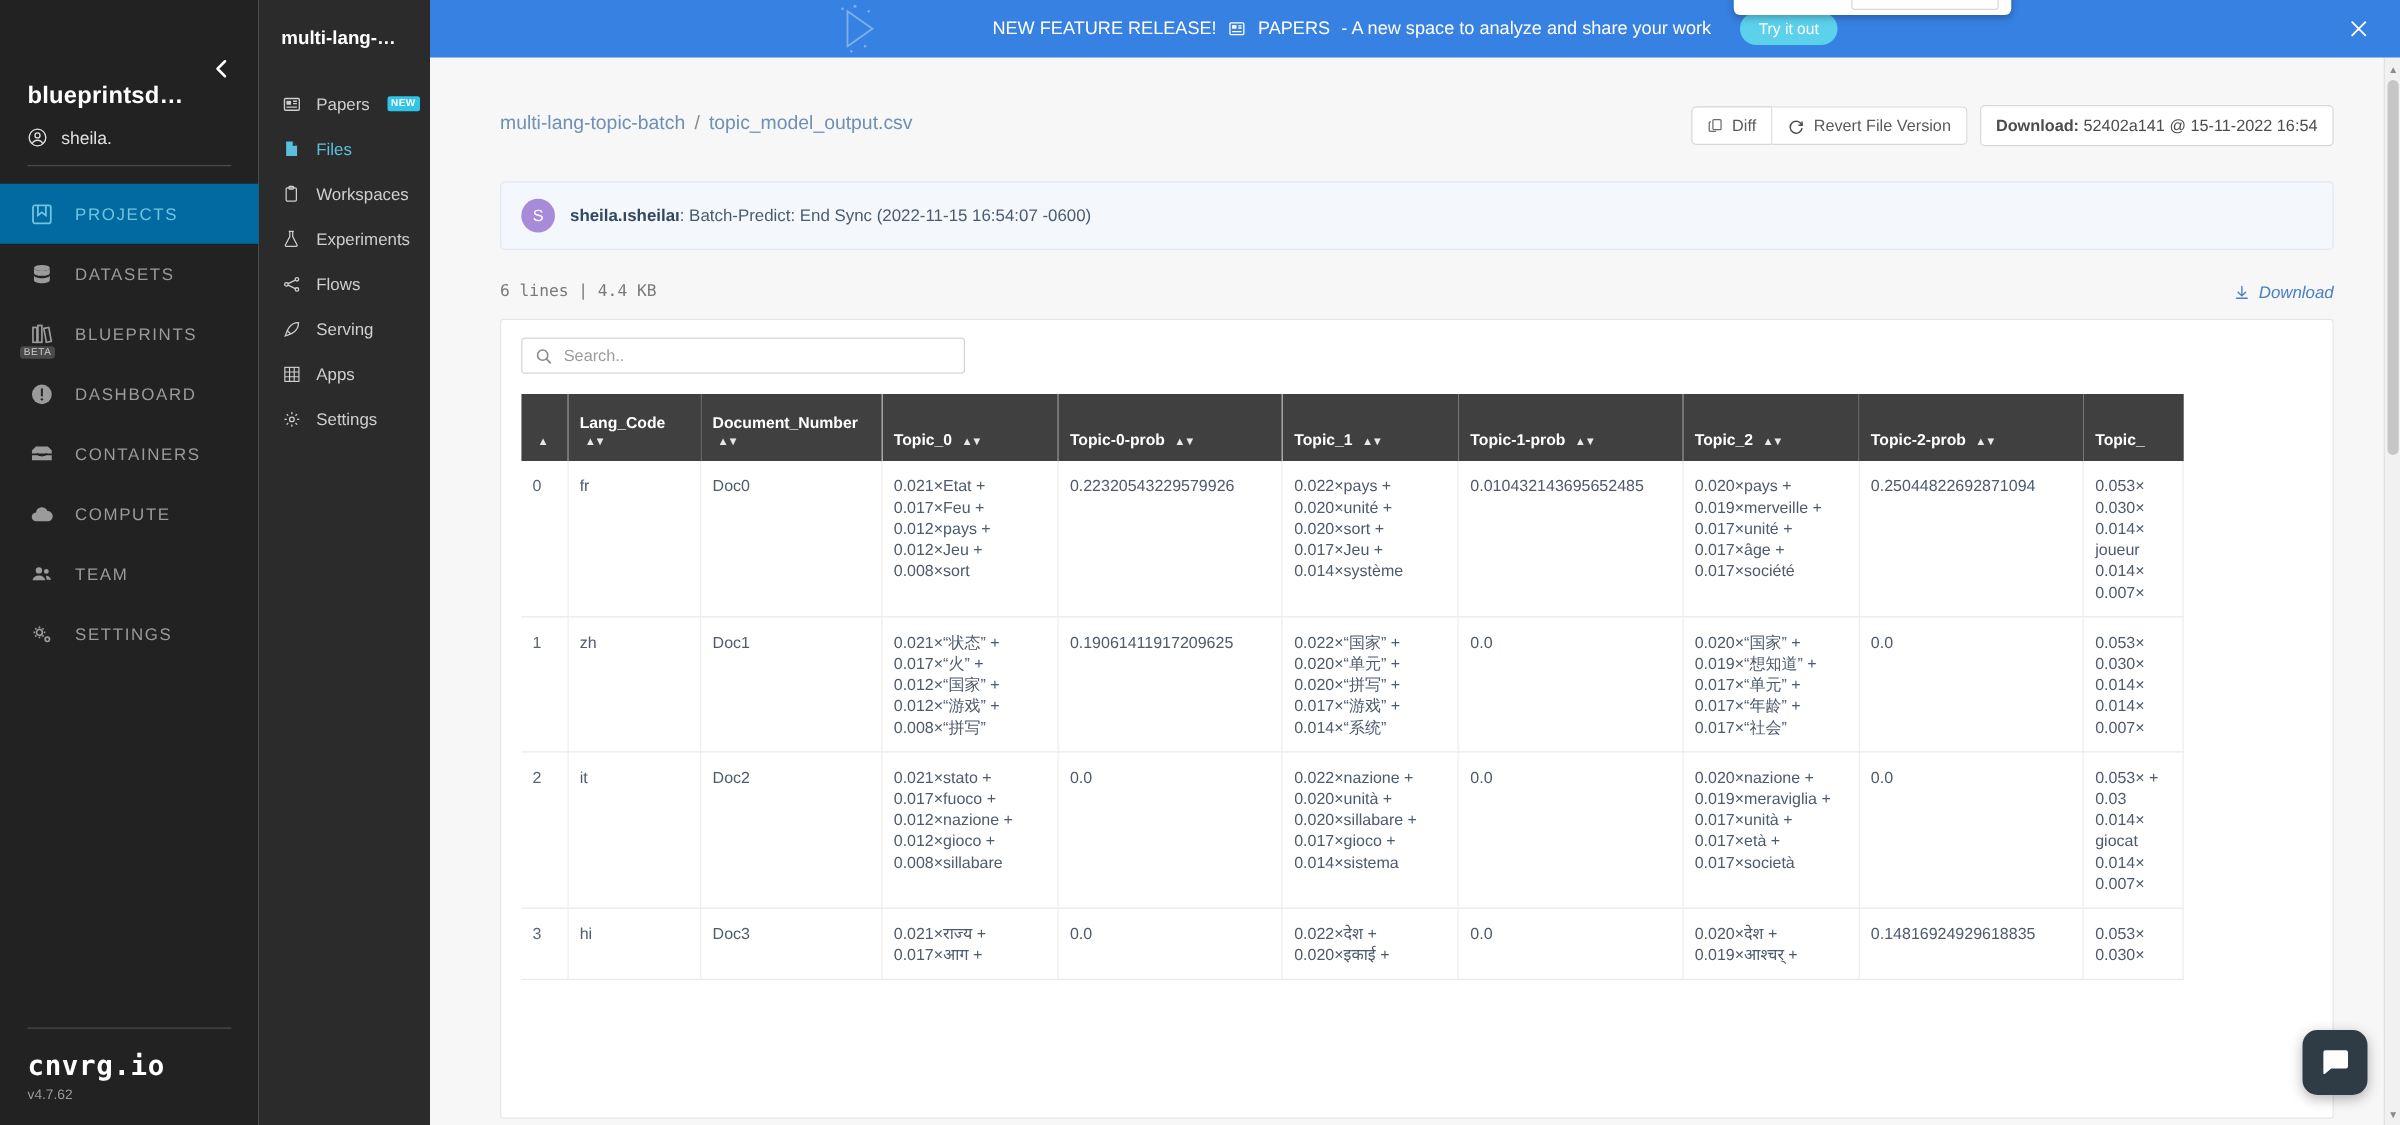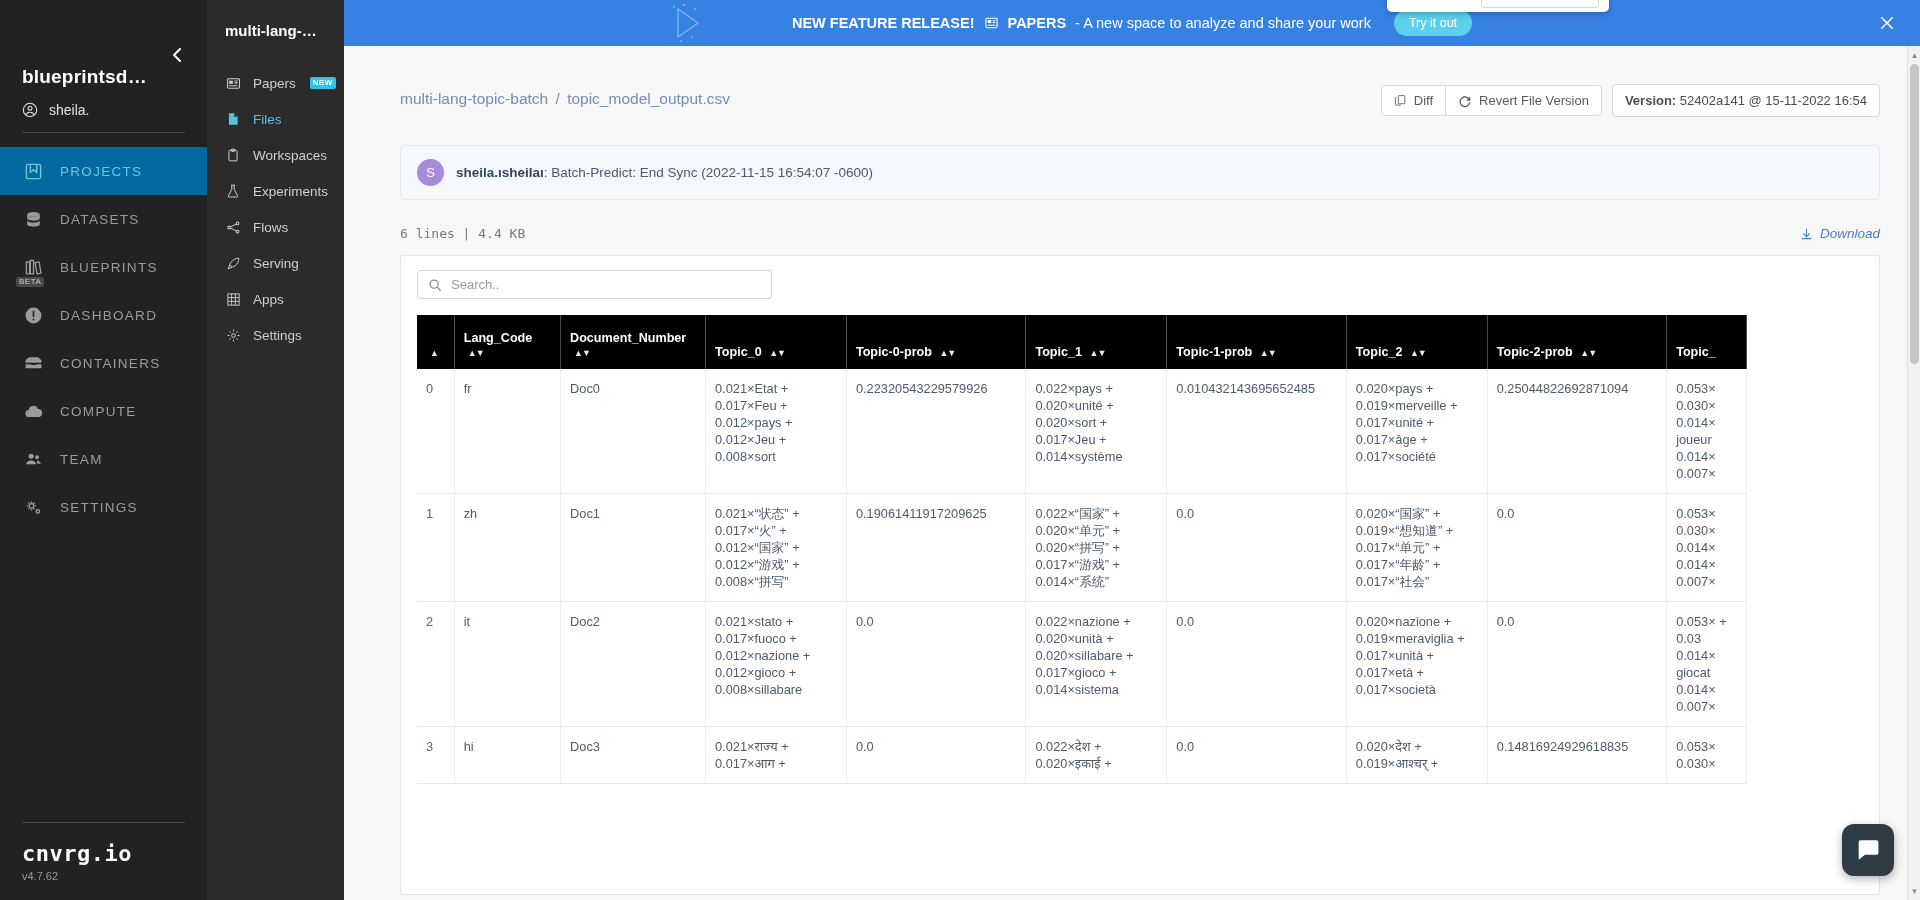--- a/index.html
+++ b/index.html
@@ -71,33 +71,33 @@
   }
   .top-popup .inner { position: absolute; right: 10px; bottom: 4px; width: 118px; height: 15px; border: 1px solid #d8d8d8; border-radius: 3px; background:#fff; }
 
   
   .banner {
     position: relative; height: 46px; background: #3781e3; color: #ffffff;
     display: flex; align-items: center; justify-content: center; gap: 0; z-index: 30;
   }
   .banner-deco { position: absolute; left: 318px; top: 2px; width: 54px; height: 42px; opacity: .7; }
   .banner-text { display: flex; align-items: center; gap: 9px; font-size: 14.5px; }
-  .bn-strong { font-weight: 700; }
+  .bn-strong { font-weight: 400; }
   .bn-papers-ico { display: inline-flex; width: 15px; height: 15px; align-items: center; justify-content: center; }
   .bn-light { font-weight: 400; }
   .bn-cta {
     background: #5bd1ec; color: #ffffff; border: none; border-radius: 14px;
     font-size: 12.5px; padding: 6px 15px; margin-left: 14px; cursor: pointer;
     font-family: "Liberation Sans", sans-serif;
   }
   .banner-close { position: absolute; right: 24px; top: 50%; transform: translateY(-50%); font-size: 20px; line-height: 1; cursor: pointer; color:#fff; }
 
   
   .content { position: absolute; top: 46px; left: 0; right: 0; bottom: 0; background: #f7f7f7; overflow: hidden; }
-  .content-pad { padding: 38px 40px 0 56px; }
+  .content-pad { padding: 38px 53px 0 56px; }
 
   .crumb-row { display: flex; align-items: flex-start; justify-content: space-between; }
   .crumbs { font-size: 15.5px; color: #6f8fb5; padding-top: 6px; }
   .crumbs .sep { color: #8a8a8a; margin: 0 3px; }
   .crumbs a { color: #6f8fb5; text-decoration: none; cursor: pointer; }
 
   .actions { display: flex; align-items: center; gap: 0; }
   .btn {
     background: #ffffff; border: 1px solid #d8d8d8; color: #5a5a5a;
     font-size: 13px; padding: 7px 12px; cursor: pointer; display: inline-flex; align-items: center; gap: 7px;
@@ -136,21 +136,21 @@
   .search-input {
     width: 100%; height: 29px; border: 1px solid #d5d5d5; border-radius: 3px;
     padding: 0 10px 0 33px; font-size: 13px; color: #555; outline: none;
     font-family: "Liberation Sans", sans-serif; background: #fff;
   }
   .search-input::placeholder { color: #9b9b9b; }
 
   .table-scroll { overflow: hidden; width: 100%; }
   table.grid { border-collapse: collapse; table-layout: fixed; width: 1330px; }
   table.grid th {
-    background: #000000; color: #ffffff; font-size: 12.6px; font-weight: 700;
+    background: #404040; color: #ffffff; font-size: 12.6px; font-weight: 700;
     text-align: left; padding: 10px 9px; vertical-align: bottom; height: 54px;
     border-right: 1px solid #4a4a4a; position: relative;
   }
   table.grid th .sortico { margin-left: 4px; font-size: 9px; letter-spacing: -1px; color: #e8e8e8; }
   table.grid td {
     border-bottom: 1px solid #e9e9e9; border-right: 1px solid #eeeeee;
     font-size: 12.8px; color: #4d5b6b; padding: 11px 9px; vertical-align: top; line-height: 1.33;
   }
   table.grid tr td:first-child { color: #5a6472; }
   .col-idx { width: 28px; }
@@ -432,21 +432,21 @@
             <button class="btn rounded-r">
               <span>
                 <svg width="14" height="14" viewBox="0 0 24 24" fill="none" stroke="#4b4b4b" stroke-width="2">
                     <path d="M20 5.5v5h-5"></path>
                     <path d="M19.6 10.5A8.2 8.2 0 1 0 20 14.5"></path>
                   </svg>
               </span>
               <span>Revert File Version</span>
             </button>
             <div class="version-box">
-              <span class="lbl">Version:</span>
+              <span class="lbl">Download:</span>
               <span>52402a141 @ 15-11-2022 16:54</span>
             </div>
           </div>
         </div>
 
         <div class="commit-bar">
           <div class="avatar">S</div>
           <div class="commit-txt">
             <b>sheila.ısheilaı</b><span>: Batch-Predict: End Sync (2022-11-15 16:54:07 -0600)</span>
           </div>

